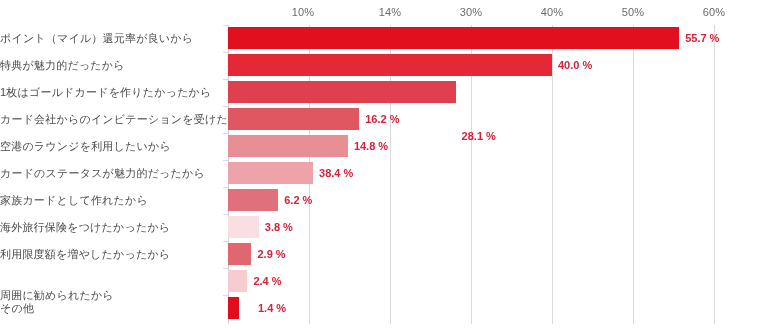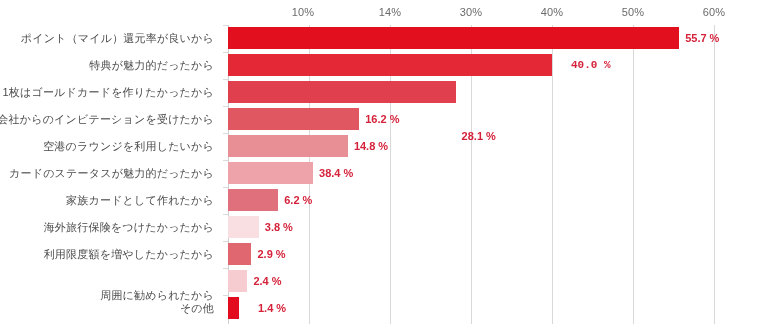--- a/index.html
+++ b/index.html
@@ -61,21 +61,21 @@
     padding-left:6px;
   }
 
   
   .catlabels{
     position:absolute;
     left:0;top:25px;width:222px;
   }
   .catrow{
     height:27px;
-    display:flex;align-items:center;justify-content:flex-end;
+    display:flex;align-items:center;justify-content:flex-start;
     padding-right:8px;
     box-sizing:border-box;
   }
   .catlabel{
     font-size:11px;
     color:#4a4a4a;
     white-space:nowrap;
     letter-spacing:.2px;
   }
 
@@ -147,21 +147,21 @@
       </div>
     <div class="rows">
         <div class="row">
           <div class="ytick" style="top: 0px;"></div>
           <div class="bar" style="width: 451.17px; background: rgb(226, 16, 31);"></div>
           <div class="valuelabel" style="left: 451.17px; color: rgb(213, 34, 58);">55.7 %</div>
         </div>
         <div class="row">
           <div class="ytick" style="top: 0px;"></div>
           <div class="bar" style="width: 324px; background: rgb(228, 40, 54);"></div>
-          <div class="valuelabel" style="left: 337px; color: rgb(213, 34, 58); font-family: Liberation Mono, monospace;">40.0 %</div>
+          <div class="valuelabel" style="left: 324px; color: rgb(213, 34, 58);">40.0 %</div>
         </div>
         <div class="row">
           <div class="ytick" style="top: 0px;"></div>
           <div class="bar" style="width: 227.61px; background: rgb(224, 64, 78);"></div>
           <div class="valuelabel" style="left: 227.61px; color: rgb(213, 34, 58); margin-top: 44px;">28.1 %</div>
         </div>
         <div class="row">
           <div class="ytick" style="top: 0px;"></div>
           <div class="bar" style="width: 131.22px; background: rgb(224, 87, 97);"></div>
           <div class="valuelabel" style="left: 131.22px; color: rgb(213, 34, 58);">16.2 %</div>

